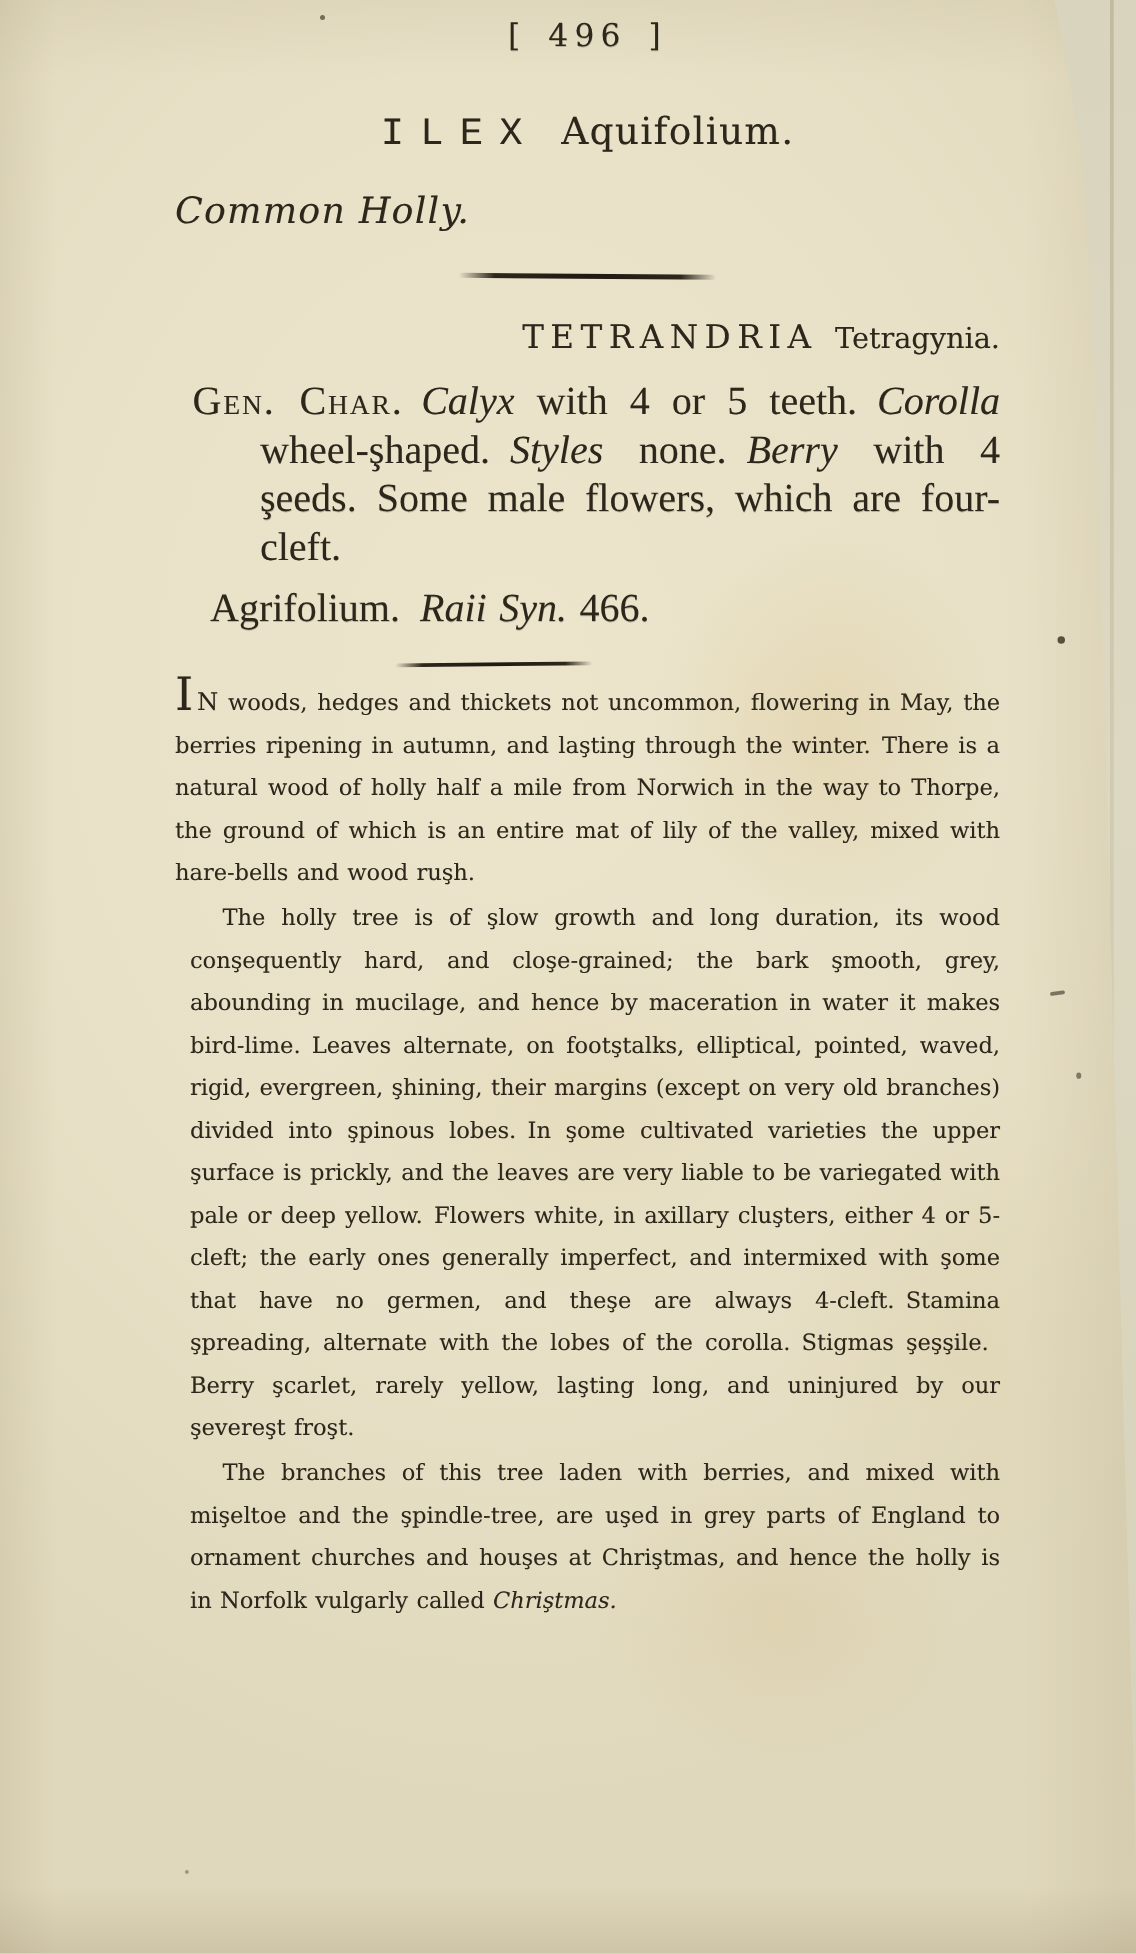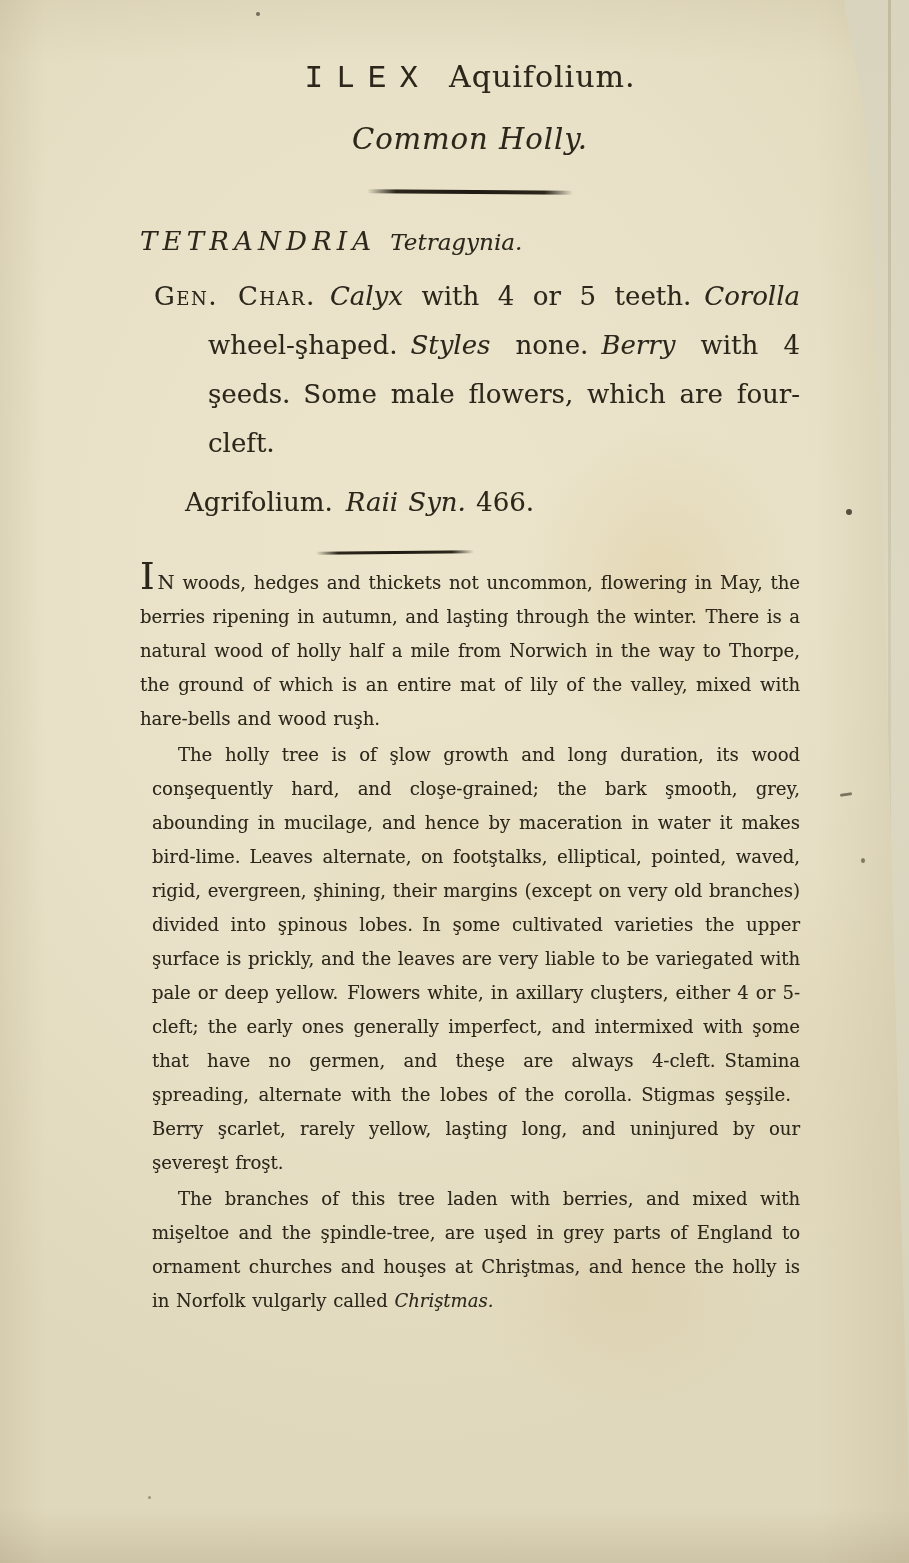--- a/index.html
+++ b/index.html
@@ -36,30 +36,30 @@
   .sp2{left:840px;top:793px;width:12px;height:3px;border-radius:2px;transform:rotate(-8deg);opacity:.75;}
   .sp3{left:861px;top:858px;width:4px;height:5px;opacity:.7;}
   .sp4{left:256px;top:12px;width:4px;height:4px;opacity:.8;}
   .sp5{left:148px;top:1496px;width:3px;height:3px;opacity:.5;}
 
   .content{position:relative;padding:14px 109px 0 140px;}
   .pagenum{text-align:center;font-size:25px;letter-spacing:5px;}
   .title{margin:44px 0 0;text-align:center;font-weight:normal;font-size:31px;}
   .title .genus{letter-spacing:.42em;font-family:Liberation Mono, monospace;}
   .title .species{margin-left:18px;font-size:30px;letter-spacing:1px;text-align:center;}
-  .common{margin:26px 0 0;text-align:center;font-weight:normal;font-style:italic;font-size:29px;letter-spacing:1px;}
+  .common{margin:26px 0 0;text-align:left;font-weight:normal;font-style:italic;font-size:29px;letter-spacing:1px;}
   .rule{height:4px;background:linear-gradient(90deg,rgba(44,38,27,0) 0%,#2c261b 14%,#1f1a12 50%,#2c261b 86%,rgba(44,38,27,0) 100%);border-radius:2px;}
   .rule1{width:206px;margin:34px auto 0;transform:rotate(.4deg);}
   .rule2{width:158px;margin:24px 0 0 176px;transform:rotate(-.6deg);height:3px;}
-  .taxonomy{margin-top:32px;text-align:left;font-style:italic;font-size:26px;}
+  .taxonomy{margin-top:32px;text-align:right;font-size:26px;}
   .taxclass{letter-spacing:.2em;}
   .taxorder{font-size:23px;margin-left:14px;}
-  .entry{margin:14px 0 0 14px;padding-left:54px;text-indent:-54px;font-size:26px;line-height:49px;text-align:justify;word-spacing:2px;}
+  .entry{margin:14px 0 0 14px;padding-left:54px;text-indent:-54px;font-size:32px;line-height:39px;text-align:justify;word-spacing:2px;font-family:Liberation Serif, serif;}
   .entry .label{font-variant:small-caps;letter-spacing:1.5px;margin-right:14px;}
-  .entry.syn2{margin-left:45px;padding-left:0;text-indent:0;}
+  .entry.syn2{margin-left:28px;padding-left:0;text-indent:0;}
   .gap-s{margin-top:10px;}
   .gap-m{margin-top:16px;}
   .body-par{margin:12px 0 0;font-size:18px;line-height:34px;text-align:justify;word-spacing:1px;}
   .body-par.indent{text-indent:26px;margin-top:2px;margin-left:12px;}
   .dropcap{font-size:205%;line-height:0;letter-spacing:3px;}
   .lead{font-size:108%;}
   .it{font-style:italic;}
   .content *{text-shadow:.3px .3px 0 rgba(44,38,27,.25);}
 </style>
 </head>
@@ -73,20 +73,21 @@
   <div class="stain s3"></div>
   <div class="stain s4"></div>
   <div class="speck sp1"></div>
   <div class="speck sp2"></div>
   <div class="speck sp3"></div>
   <div class="speck sp4"></div>
   <div class="speck sp5"></div>
 
   <div class="content">
 
+    <div class="pagenum">[ 496 ]</div>
 
     <h1 class="title"><span class="genus">ILEX</span><span class="species">Aquifolium.</span></h1>
 
     <h2 class="common">Common Holly.</h2>
 
     <div class="rule rule1"></div>
 
     <div class="taxonomy"><span class="taxclass">TETRANDRIA</span><span class="taxorder">Tetragynia.</span></div>
 
     <p class="entry gap-m"><span class="label">Gen. Char.</span><span><span class="it">Calyx</span><span> with 4 or 5 teeth. </span><span class="it">Corolla</span><span> wheel-şhaped. </span><span class="it">Styles</span><span> none. </span><span class="it">Berry</span><span> with 4 şeeds. Some male flowers, which are four-cleft.</span></span></p>

